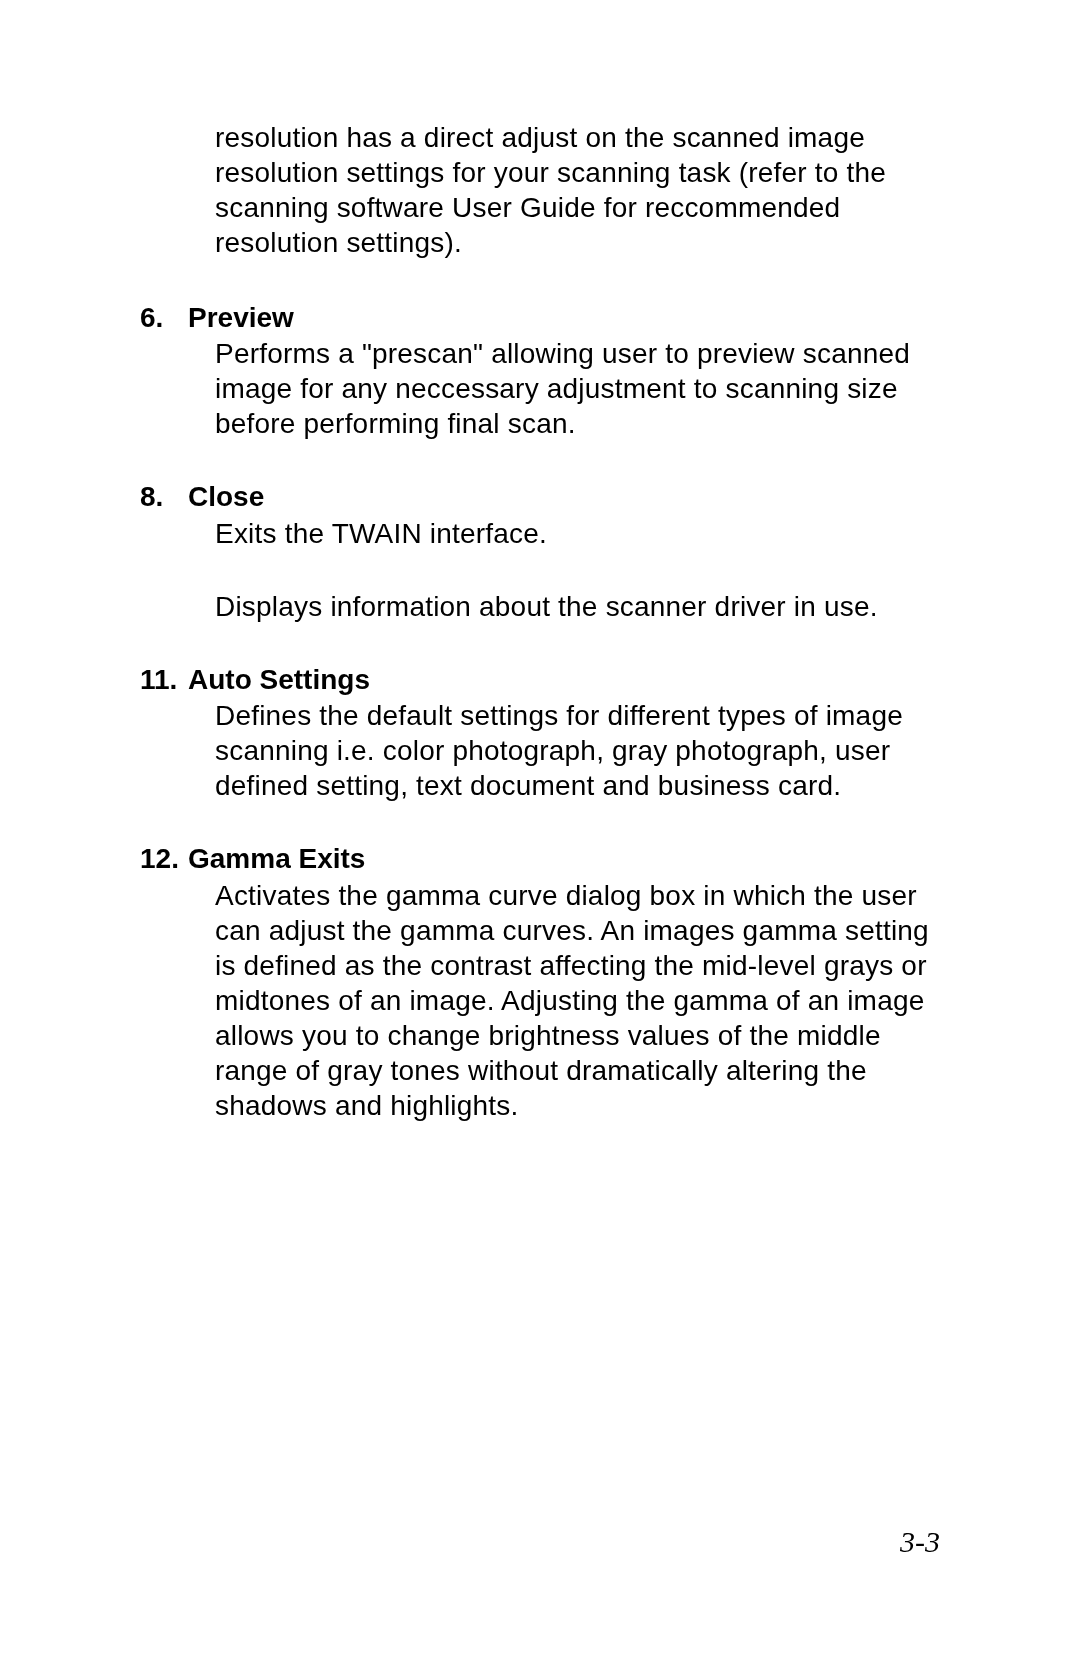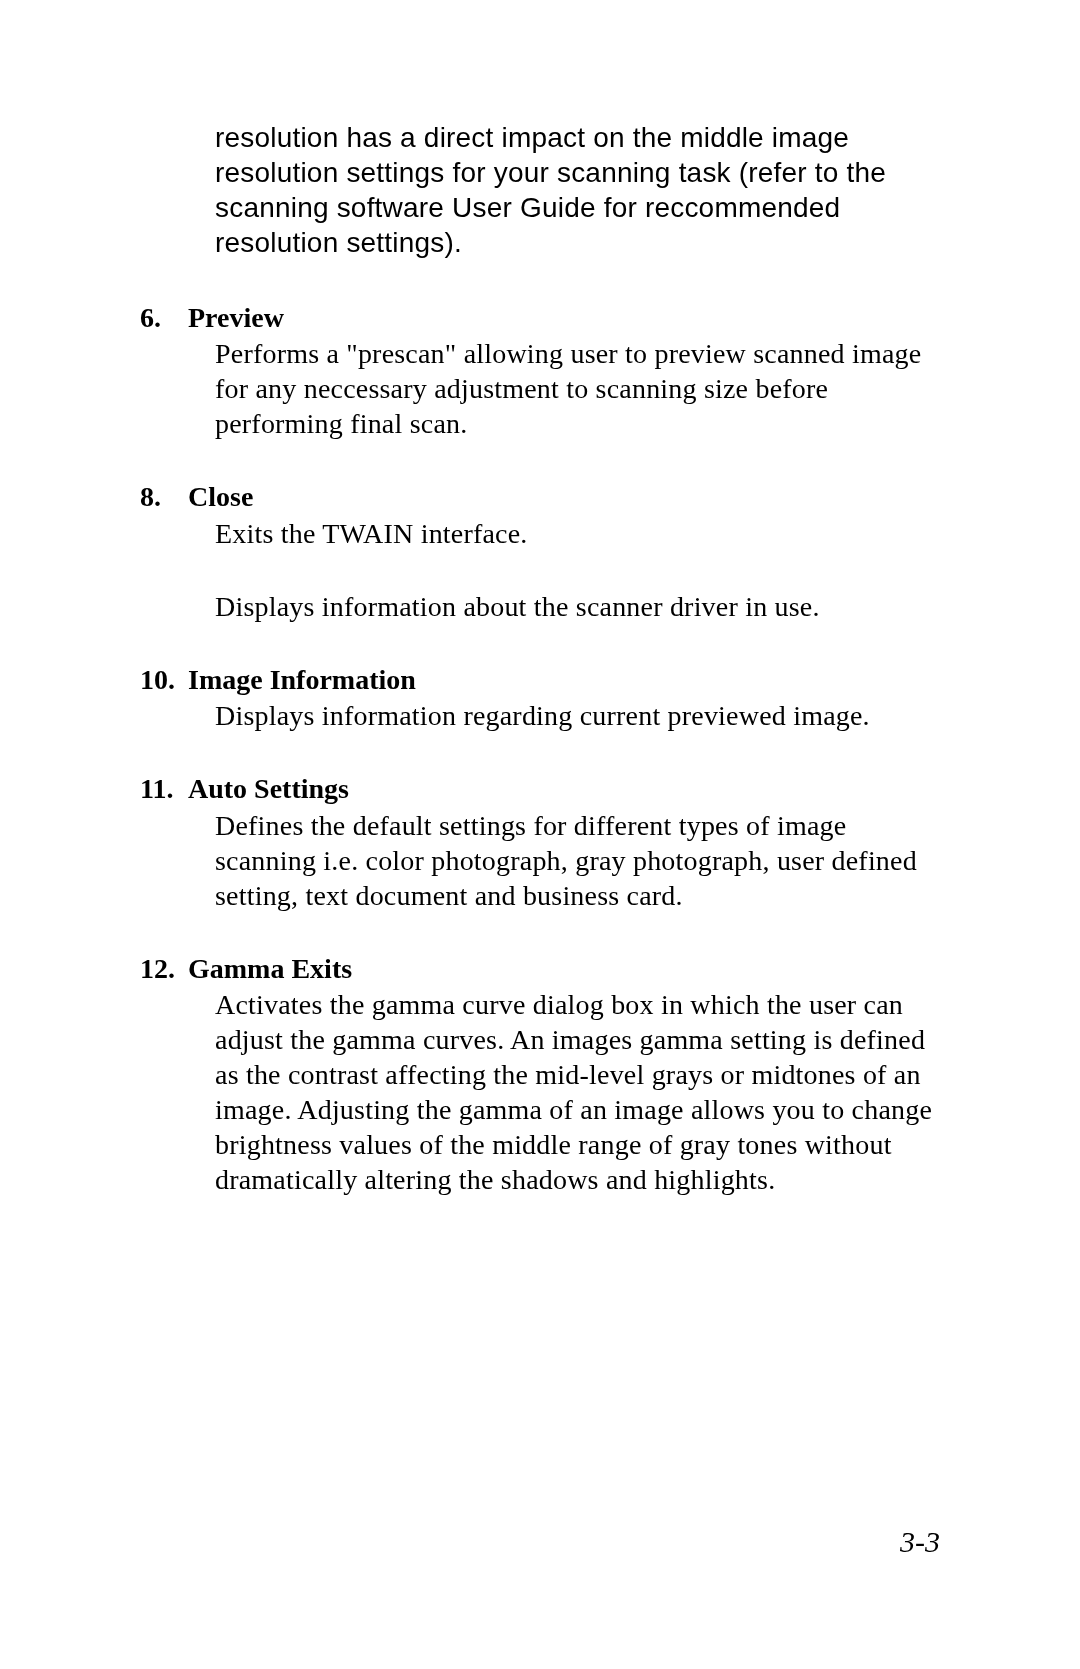--- a/index.html
+++ b/index.html
@@ -18,21 +18,20 @@
   }
   .intro {
     margin-left: 75px;
     font-size: 28px;
     line-height: 1.25;
     letter-spacing: 0.2px;
     margin-bottom: 40px;
   }
   .item {
     margin-bottom: 38px;
-    font-family: Liberation Serif, serif;
   }
   .heading {
     font-weight: bold;
     font-size: 28px;
     line-height: 1.3;
     margin-bottom: 0px;
   }
   .heading .num {
     display: inline-block;
     min-width: 48px;
@@ -51,47 +50,41 @@
     font-style: italic;
     font-size: 30px;
     margin-top: 48px;
   }
 </style>
 </head>
 <body>
 
 <div class="page">
 
-  <div class="intro">resolution has a direct impact on the middle image resolution settings for your scanning task (refer to the scanning software User Guide for reccommended resolution settings).</div>
+  <div class="intro">resolution has a direct adjust on the scanned image resolution settings for your scanning task (refer to the scanning software User Guide for reccommended resolution settings).</div>
 
   <div class="item">
     <div class="heading">
       <span class="num">6.</span><span>Preview</span>
     </div>
     <div class="body">Performs a "prescan" allowing user to preview scanned image for any neccessary adjustment to scanning size before performing final scan.</div>
   </div>
 
 
   <div class="item">
     <div class="heading">
       <span class="num">8.</span><span>Close</span>
     </div>
     <div class="body">Exits the TWAIN interface.</div>
   </div>
 
   <div class="item">
     <div class="body">Displays information about the scanner driver in use.</div>
   </div>
 
-  <div class="item">
-    <div class="heading">
-      <span class="num">10.</span><span>Image Information</span>
-    </div>
-    <div class="body">Displays information regarding current previewed image.</div>
-  </div>
 
   <div class="item">
     <div class="heading">
       <span class="num">11.</span><span>Auto Settings</span>
     </div>
     <div class="body">Defines the default settings for different types of image scanning i.e. color photograph, gray photograph, user defined setting, text document and business card.</div>
   </div>
 
   <div class="item">
     <div class="heading">

